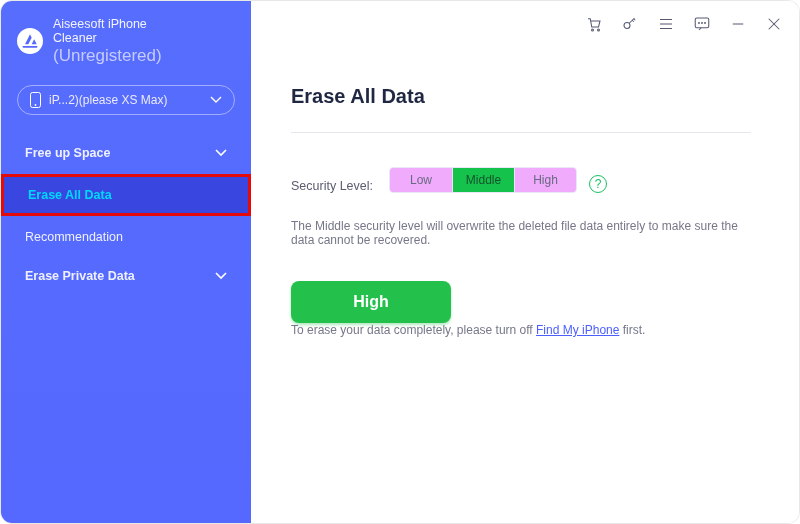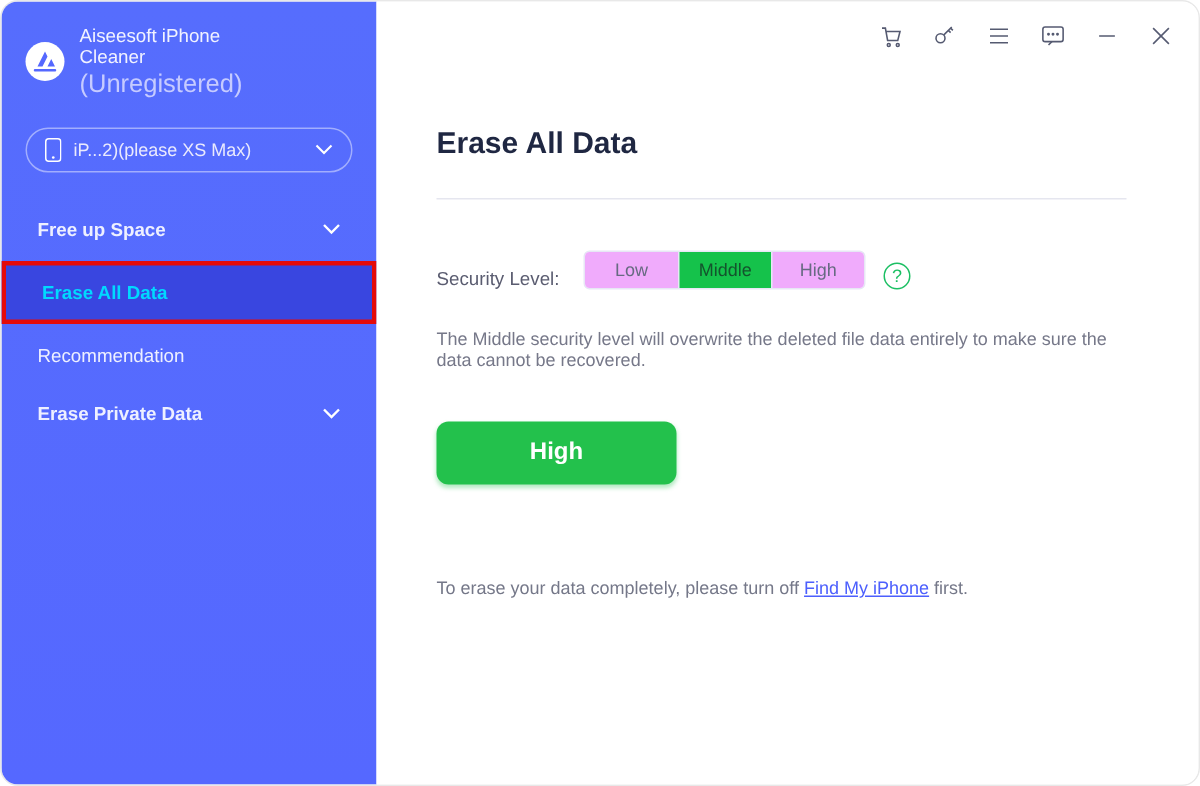--- a/index.html
+++ b/index.html
@@ -46,21 +46,21 @@
   .seg { display:flex; border-radius:4px; overflow:hidden; height:26px; border:1px solid #e7e7f5; }
   .seg button { border:none; width:62px; font-size:12px; cursor:pointer; background:#f0abfc; color:#676a82; }
   .seg button.active { background:#15c24b; color:#14532d; }
   .seg button + button { border-left:1px solid #e7e7f5; }
   .help-ic { width:18px; height:18px; border-radius:50%; border:1.5px solid #1bbf63; color:#1bbf63; display:flex; align-items:center; justify-content:center; font-size:12px; cursor:pointer; }
   .sec-desc { font-size:12px; color:#767889; margin-bottom:34px; }
   .start-btn {
     width:160px; height:42px; border:none; border-radius:8px; background:#23c14c;
     color:#fff; font-size:16px; font-weight:600; cursor:pointer; box-shadow:0 2px 3px rgba(35,193,76,0.35);
   }
-  .footnote { margin-top:62px; font-size:12px; color:#757889; }
+  .footnote { font-size:12px; color:#757889; }
   .footnote a { color:#4c5ffd; text-decoration:underline; }
 </style>
 </head>
 <body>
 
 <div class="window">
   <aside class="sidebar">
     <div class="brand">
       <div class="brand-logo">
         <svg viewBox="0 0 24 24" fill="currentColor">

